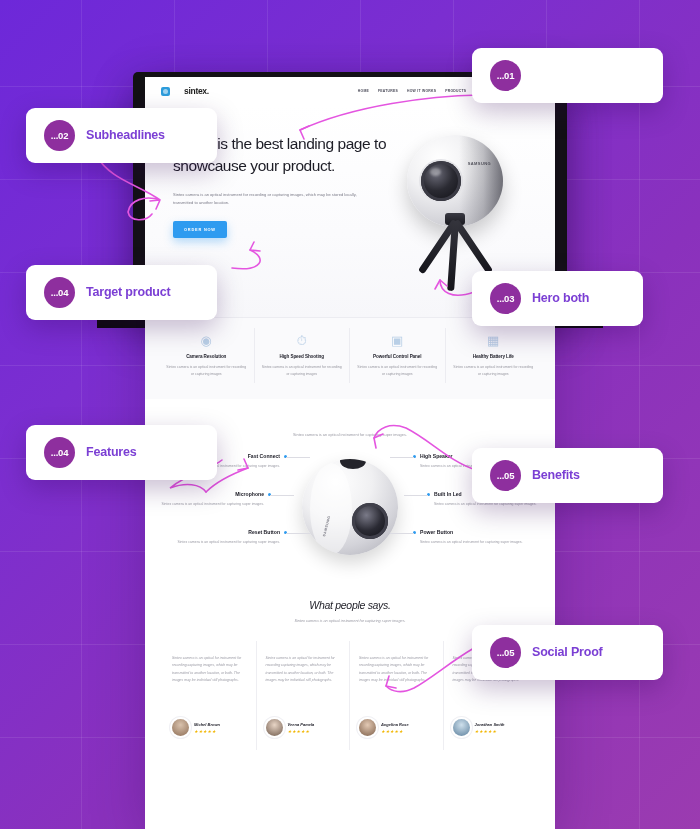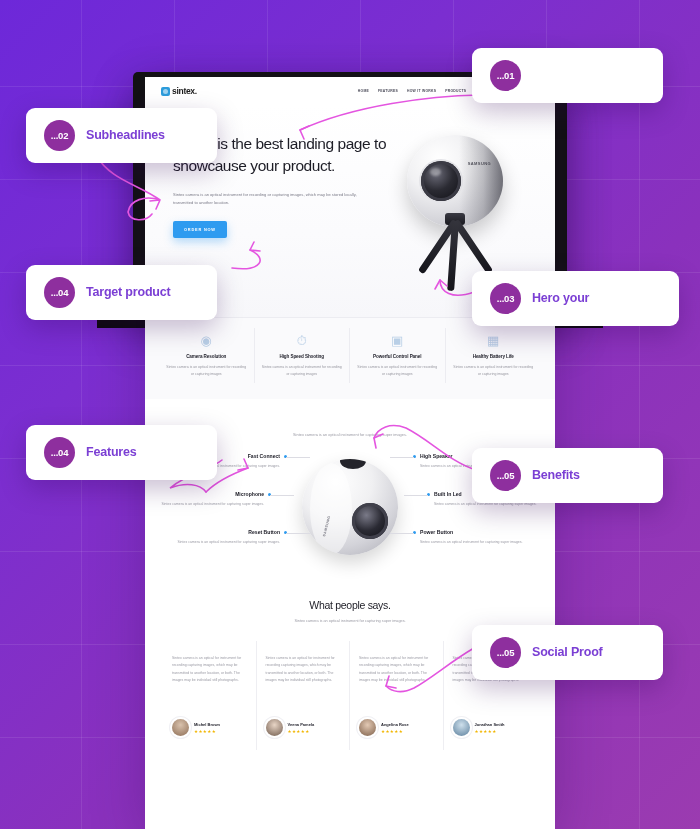--- a/index.html
+++ b/index.html
@@ -70,21 +70,21 @@
     box-shadow: 0 10px 50px rgba(40,0,70,.25);
   }
 
   
   .nav {
     height: 28px;
     display: flex; align-items: center;
     padding: 0 16px;
     background: #fff;
   }
-  .logo { display: flex; align-items: flex-end; gap: 2px; }
+  .logo { display: flex; align-items: flex-end; gap: 14px; }
   .logo-mark {
     width: 9px; height: 9px; border-radius: 2px;
     background: #2d9cdb;
     position: relative;
   }
   .logo-mark::after {
     content: ""; position: absolute; inset: 2px;
     border-radius: 50%; background: #fff; opacity: .55;
   }
   .logo-text {
@@ -280,20 +280,21 @@
     position: absolute; height: 1px; background: #dcdce3; top: 3.5px;
   }
   .hot.left .lead  { right: -30px; width: 24px; }
   .hot.right .lead { left: -30px; width: 24px; }
 
   
   .testi {
     background: #fff;
     padding: 24px 0 0;
     text-align: center;
+    font-style: italic;
   }
   .testi h2 {
     font-size: 10.5px; color: #1d1d26; font-weight: normal;
     letter-spacing: -.3px;
   }
   .testi .sub { margin-top: 8px; font-size: 3.8px; color: #9a9aa4; }
   .tgrid {
     margin-top: 18px;
     display: grid; grid-template-columns: repeat(4,1fr);
     padding: 0 18px;
@@ -345,21 +346,21 @@
     flex: none; letter-spacing: -.2px;
   }
   .clabel {
     font-size: 12.5px; font-weight: bold; color: #7b3fd4;
     line-height: 1.22; letter-spacing: -.2px;
   }
 
   #co-01 { left: 472px; top: 48px;  width: 191px; }
   #co-02 { left: 26px;  top: 108px; width: 191px; }
   #co-04a{ left: 26px;  top: 265px; width: 191px; }
-  #co-03 { left: 472px; top: 271px; width: 207px; text-align: center; }
+  #co-03 { left: 472px; top: 271px; width: 171px; text-align: center; }
   #co-04b{ left: 26px;  top: 425px; width: 191px; }
   #co-05a{ left: 472px; top: 448px; width: 191px; }
   #co-05b{ left: 472px; top: 625px; width: 191px; }
 
   #arrows { position: absolute; inset: 0; z-index: 35; pointer-events: none; }
 </style>
 </head>
 <body>
 
 <div id="stage">
@@ -556,21 +557,21 @@
     <div class="clabel">Subheadlines</div>
   </div>
 
   <div class="callout" id="co-04a">
     <div class="badge">...04</div>
     <div class="clabel">Target product</div>
   </div>
 
   <div class="callout" id="co-03">
     <div class="badge">...03</div>
-    <div class="clabel">Hero your</div>
+    <div class="clabel">Hero both</div>
   </div>
 
   <div class="callout" id="co-04b">
     <div class="badge">...04</div>
     <div class="clabel">Features</div>
   </div>
 
   <div class="callout" id="co-05a">
     <div class="badge">...05</div>
     <div class="clabel">Benefits</div>

